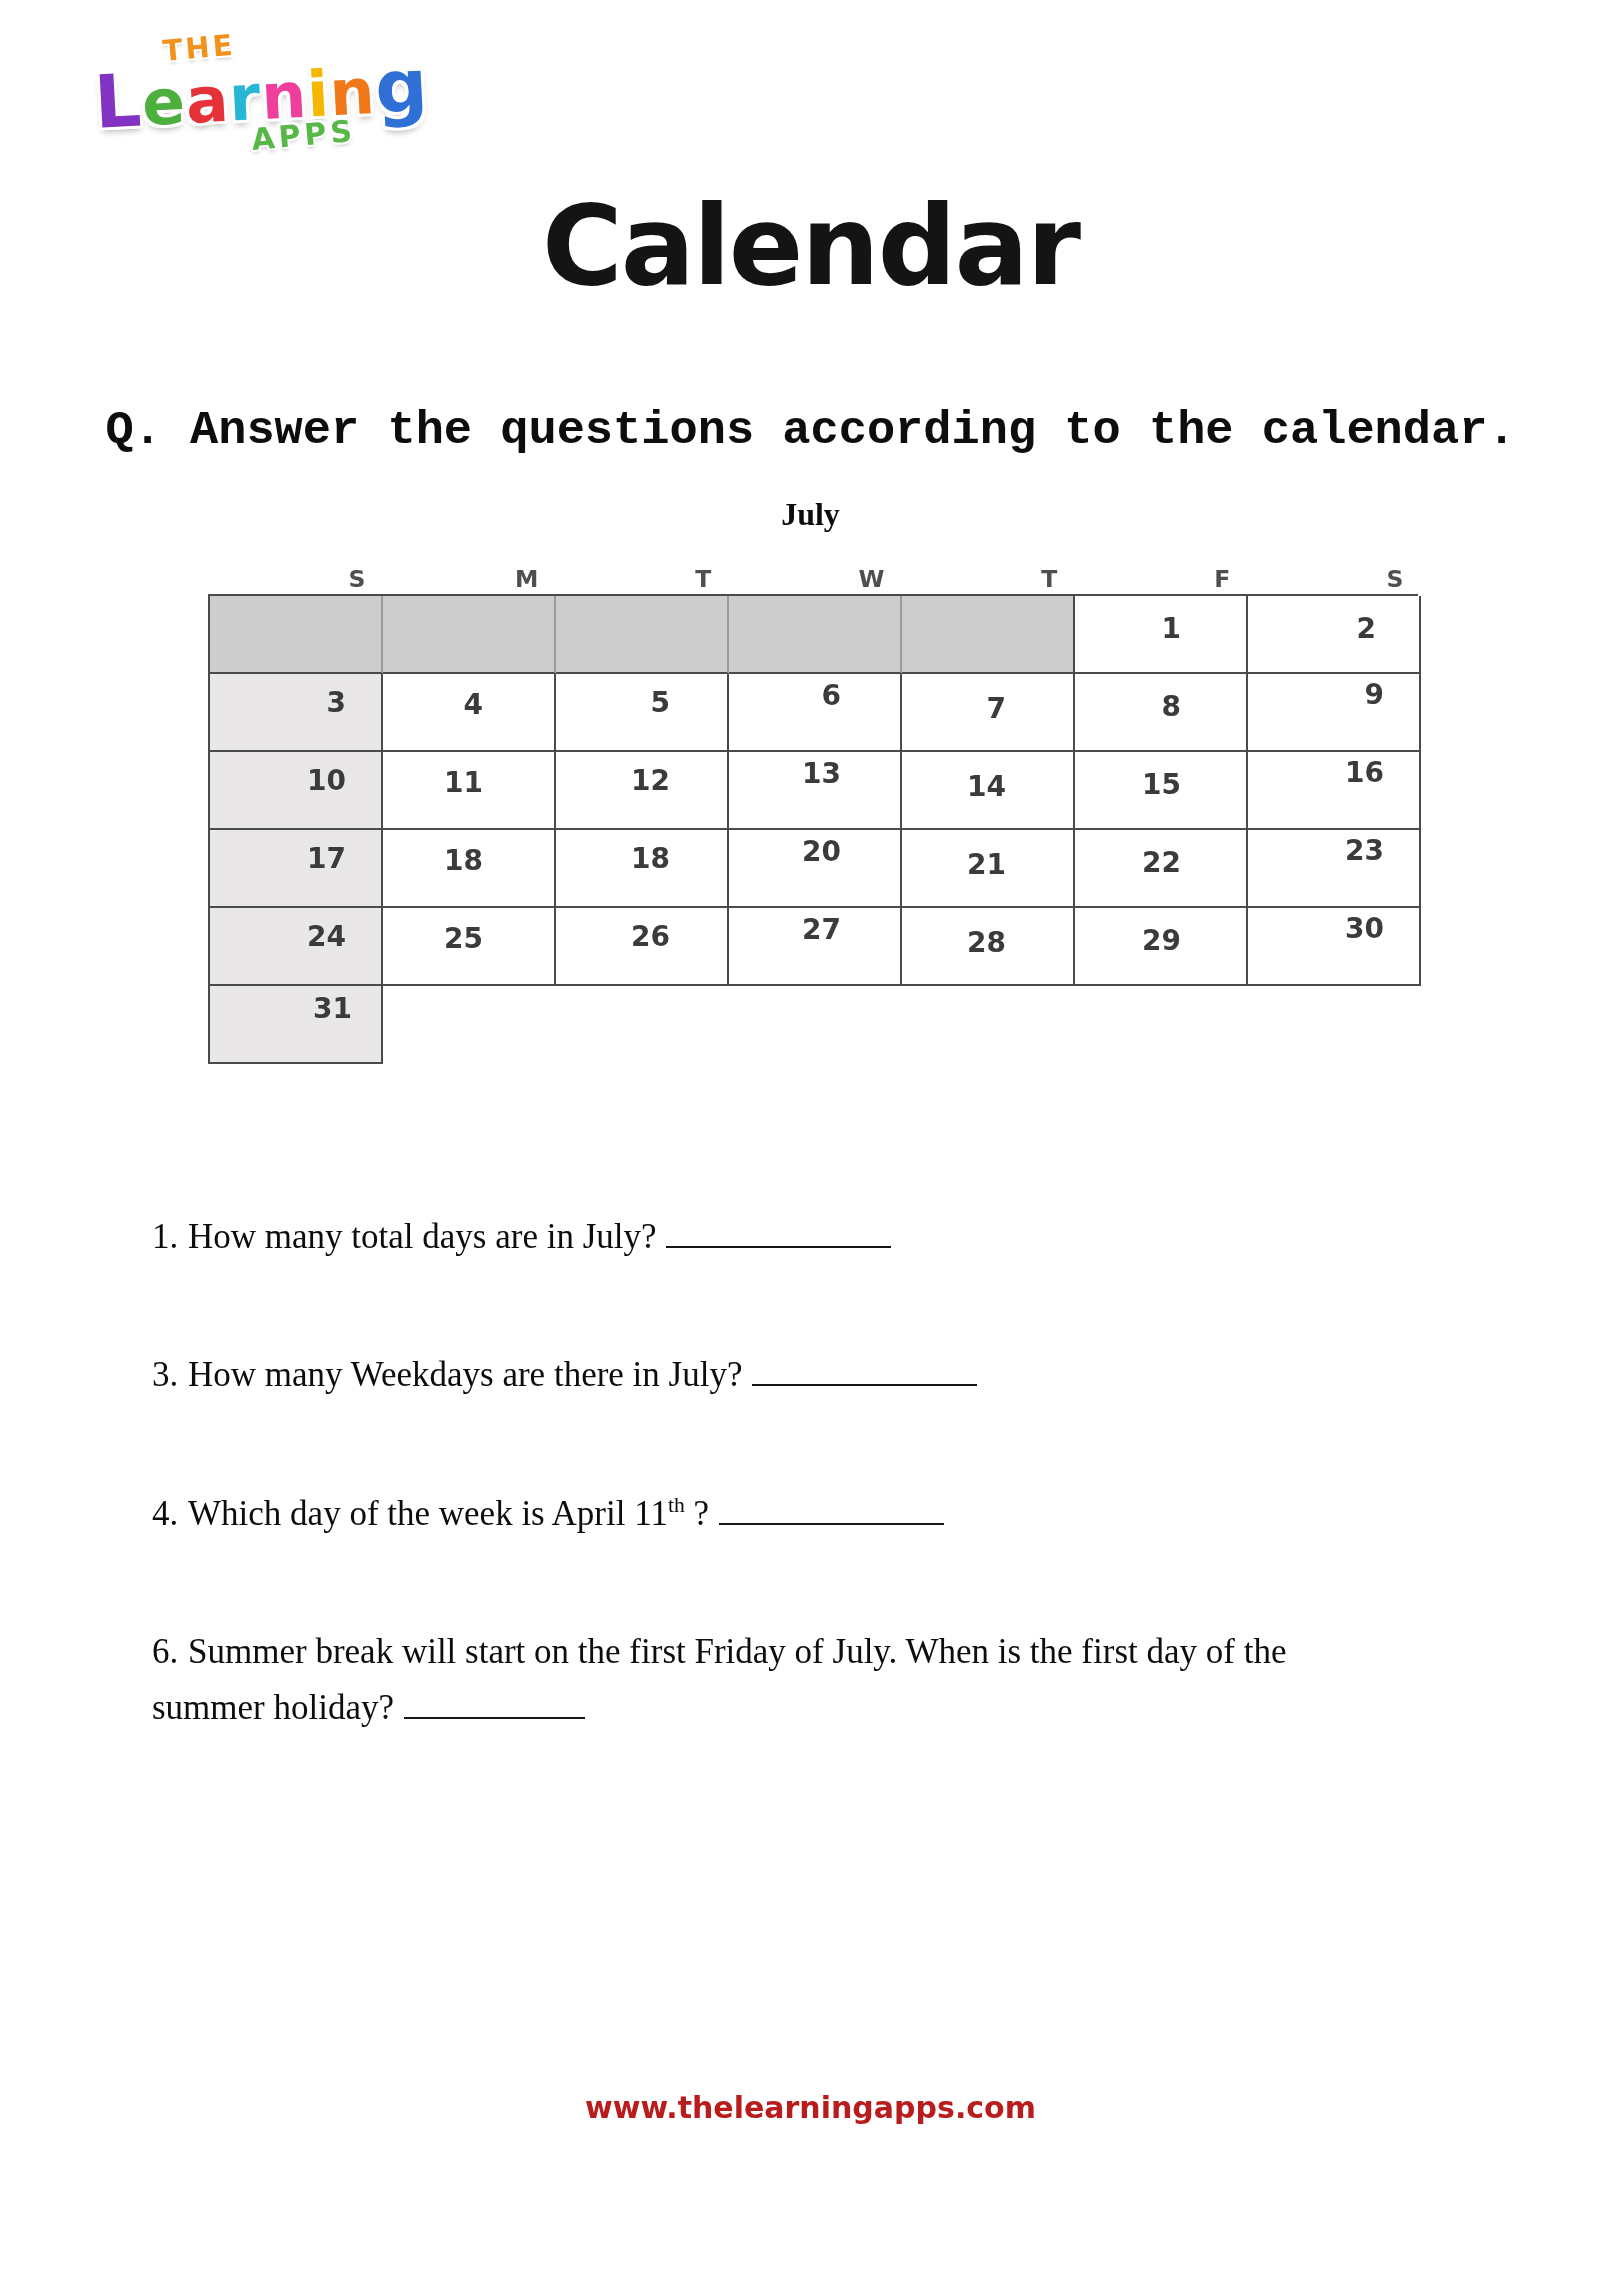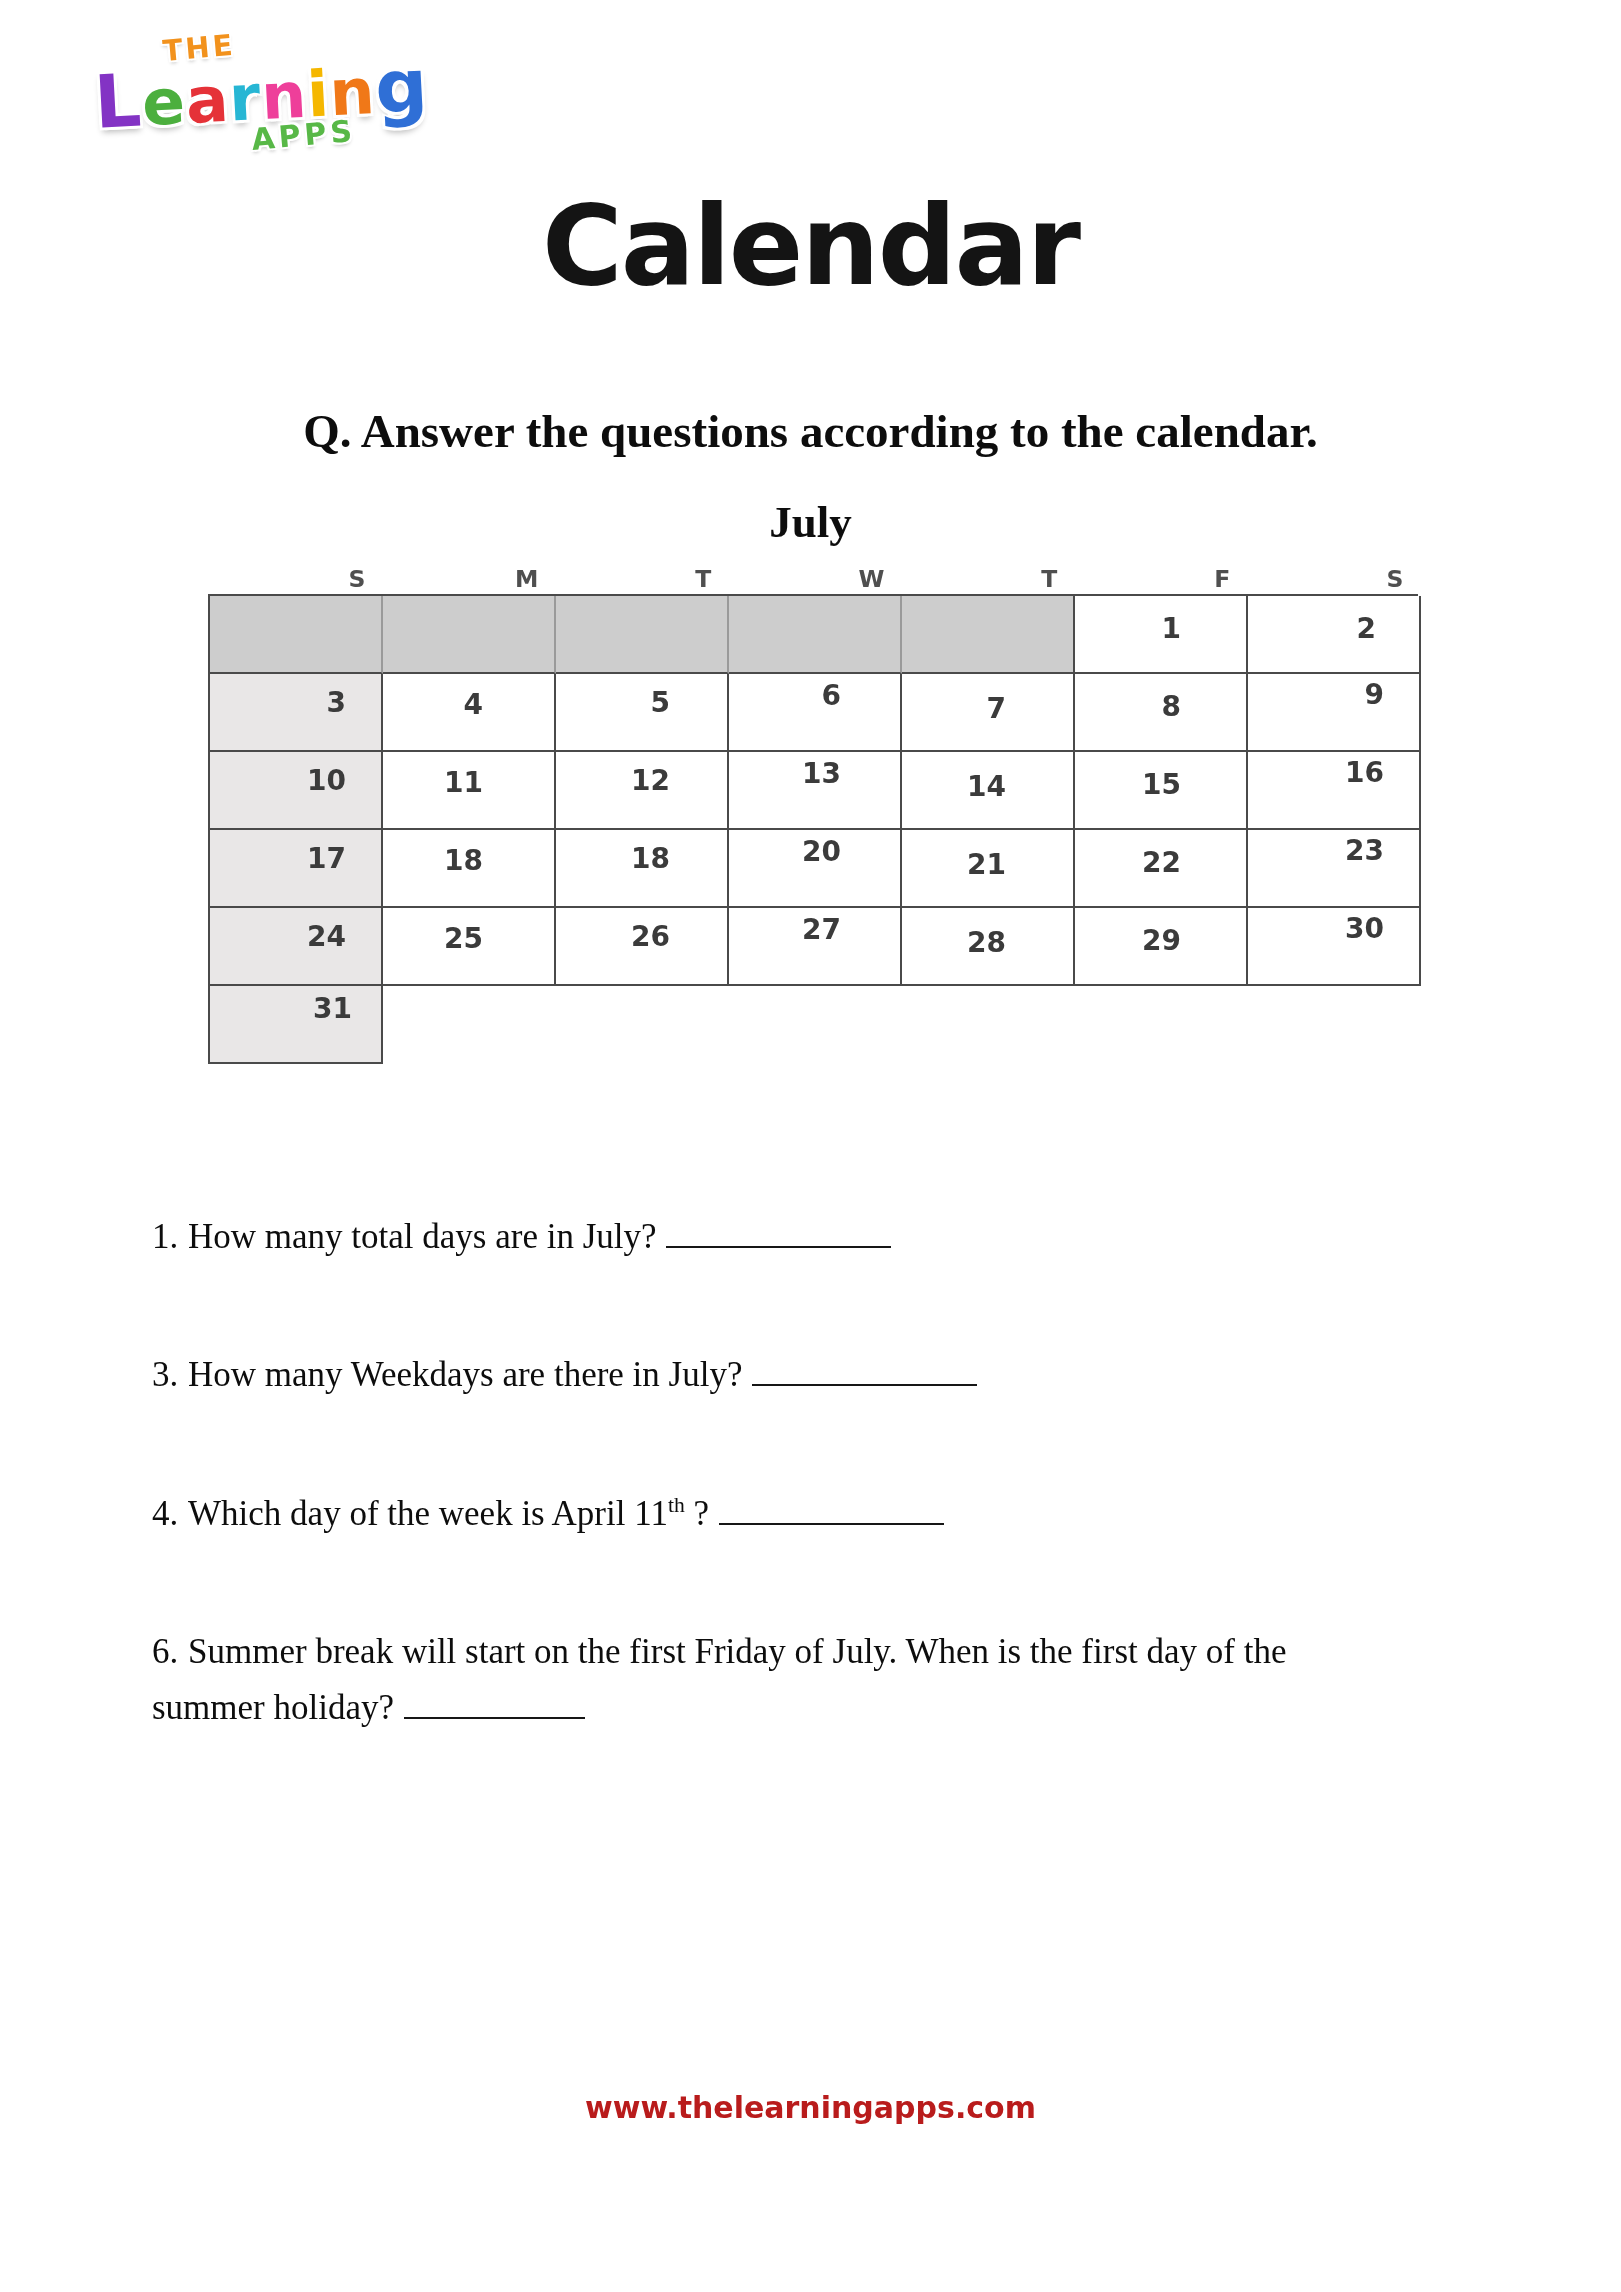--- a/index.html
+++ b/index.html
@@ -68,34 +68,34 @@
     font-size: 110px;
     letter-spacing: -2px;
     color: #141414;
   }
   .q-heading {
     position: absolute;
     top: 404px;
     left: 0;
     width: 100%;
     text-align: center;
-    font-family: Liberation Serif, serif;
+    font-family: Liberation Mono, monospace;
     font-weight: bold;
     font-size: 47px;
     color: #0d0d0d;
   }
   .month-title {
     position: absolute;
     top: 496px;
     left: 0;
     width: 100%;
     text-align: center;
     font-family: "Liberation Serif", serif;
     font-weight: bold;
-    font-size: 45px;
+    font-size: 32px;
     color: #0d0d0d;
   }
 
   
   .cal { position: absolute; left: 208px; top: 565px; }
   .cal-head {
     display: grid;
     grid-template-columns: repeat(7, 173px);
     height: 29px;
     font-family: "DejaVu Sans", sans-serif;

